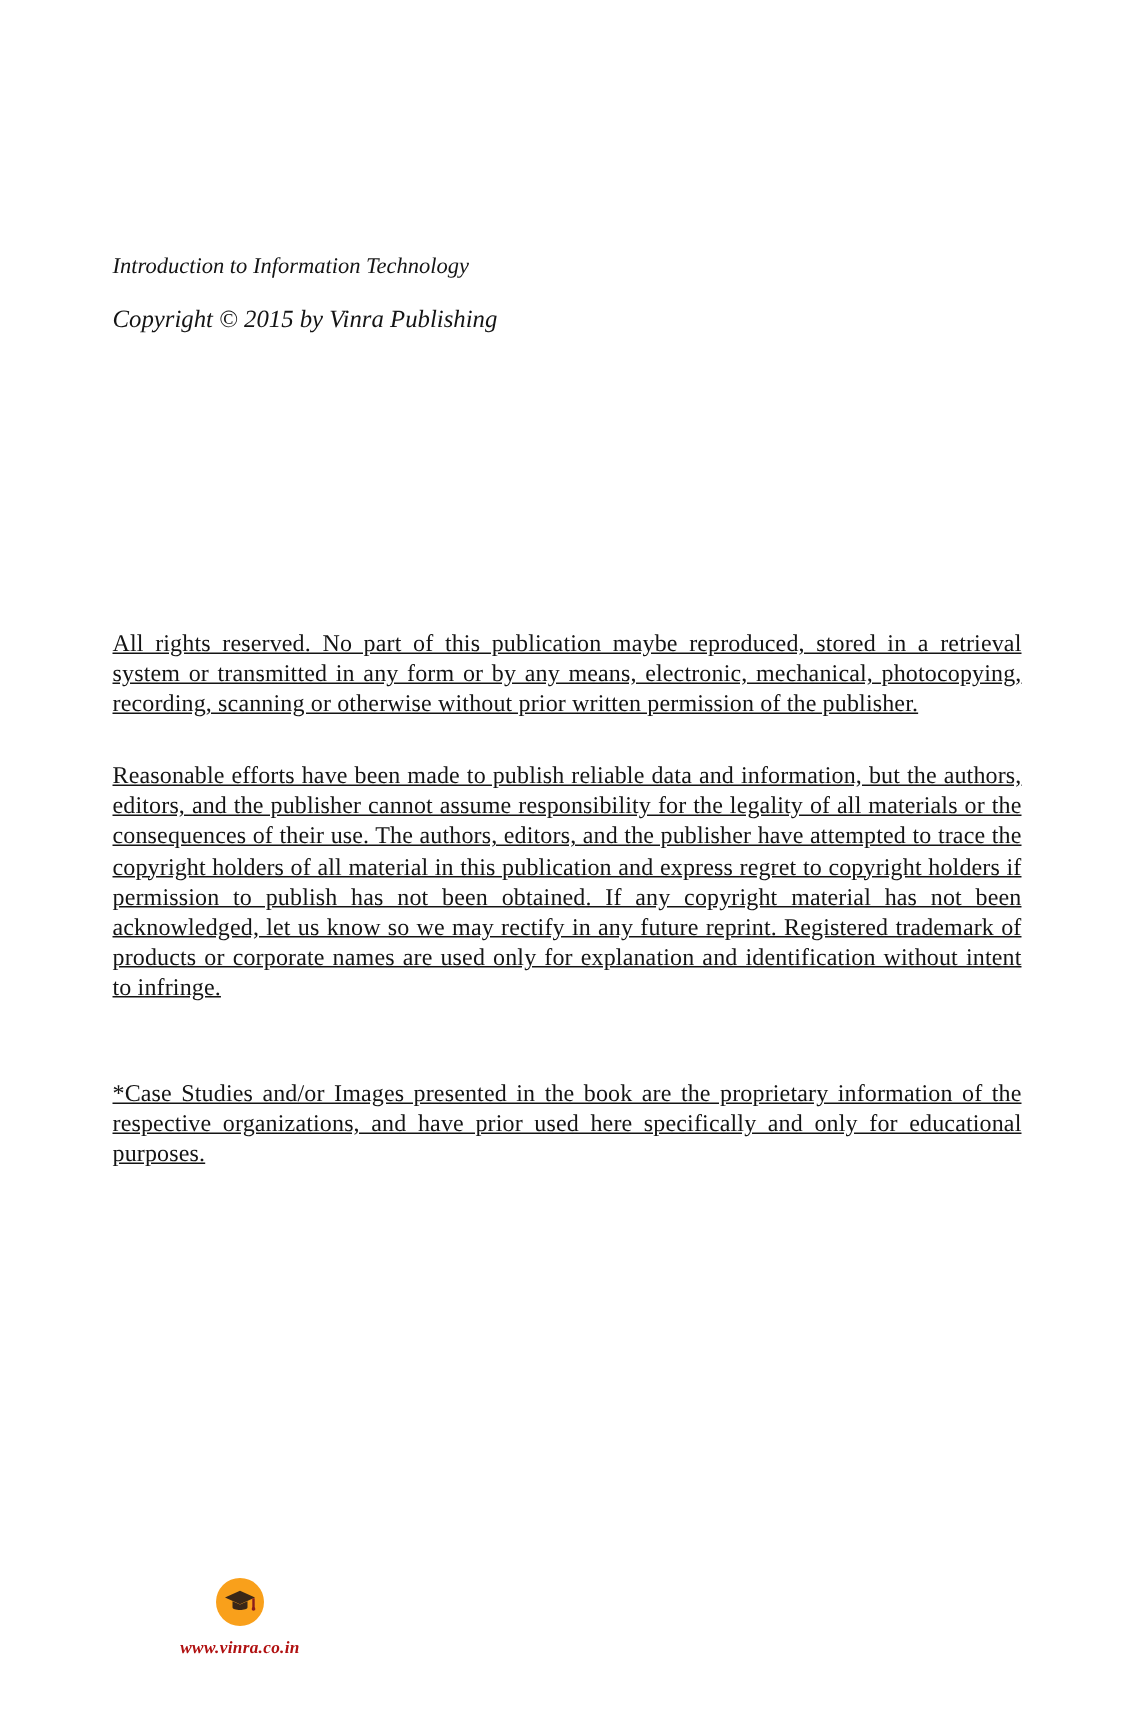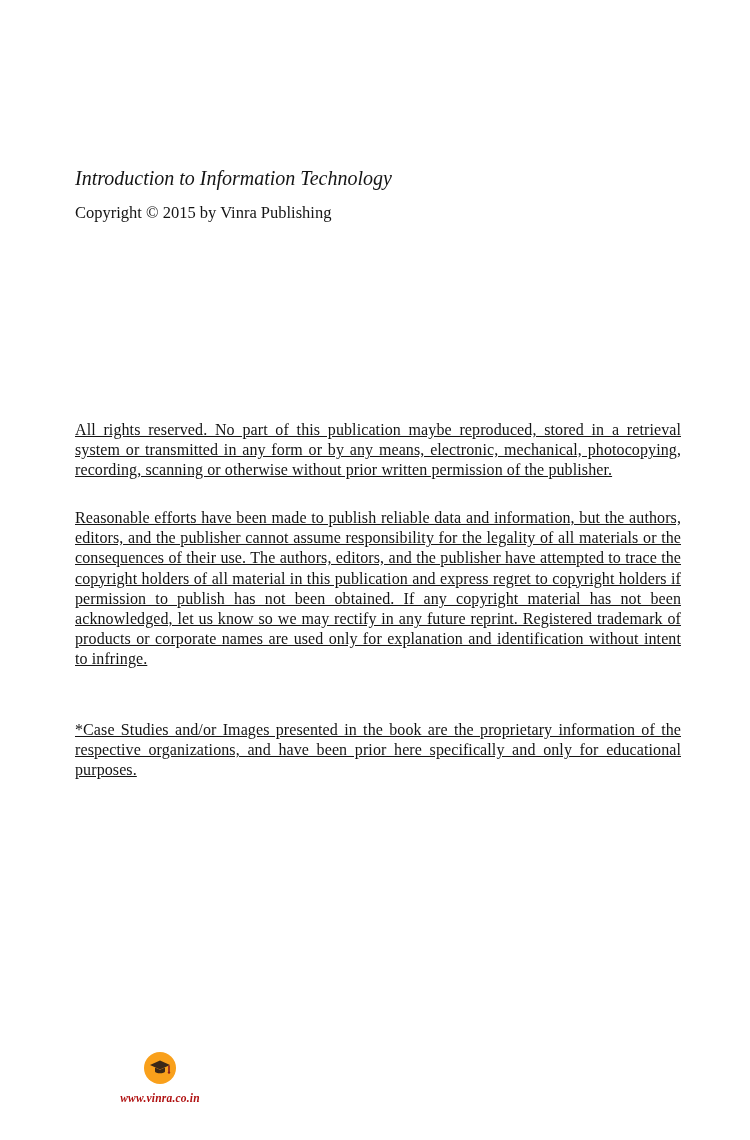--- a/index.html
+++ b/index.html
@@ -15,30 +15,31 @@
     font-family: "Liberation Serif", "DejaVu Serif", serif;
     color: #141414;
     overflow: hidden;
   }
   .book-title {
     position: absolute;
     left: 75px;
     top: 168px;
     width: 606px;
     font-style: italic;
-    font-size: 20px;
+    font-size: 15px;
     line-height: 21px;
   }
   .copyright-line {
     position: absolute;
     left: 75px;
     top: 202px;
     width: 606px;
     font-size: 16.5px;
     line-height: 21px;
+    font-style: italic;
   }
   .body-paragraph {
     position: absolute;
     left: 75px;
     width: 606px;
     font-size: 16px;
     line-height: 20.2px;
     text-align: justify;
     letter-spacing: 0.1px;
     text-decoration: underline;
@@ -75,21 +76,21 @@
 <div class="page">
 
   <div class="book-title">Introduction to Information Technology</div>
 
   <div class="copyright-line">Copyright © 2015 by Vinra Publishing</div>
 
   <p class="body-paragraph para-1">All rights reserved. No part of this publication maybe reproduced, stored in a retrieval system or transmitted in any form or by any means, electronic, mechanical, photocopying, recording, scanning or otherwise without prior written permission of the publisher.</p>
 
   <p class="body-paragraph para-2">Reasonable efforts have been made to publish reliable data and information, but the authors, editors, and the publisher cannot assume responsibility for the legality of all materials or the consequences of their use. The authors, editors, and the publisher have attempted to trace the copyright holders of all material in this publication and express regret to copyright holders if permission to publish has not been obtained. If any copyright material has not been acknowledged, let us know so we may rectify in any future reprint. Registered trademark of products or corporate names are used only for explanation and identification without intent to infringe.</p>
 
-  <p class="body-paragraph para-3">*Case Studies and/or Images presented in the book are the proprietary information of the respective organizations, and have been prior here specifically and only for educational purposes.</p>
+  <p class="body-paragraph para-3">*Case Studies and/or Images presented in the book are the proprietary information of the respective organizations, and have prior used here specifically and only for educational purposes.</p>
 
   <div class="footer-block">
     <span class="logo-circle">
       <svg width="32" height="32" viewBox="0 0 32 32" aria-hidden="true">
         <circle cx="16" cy="16" r="16" fill="#F9A01B"></circle>
         <polygon points="16,8.5 26,13 16,17.5 6,13" fill="#3a2718"></polygon>
         <path d="M11 15.5 v4 c0 2.4 10 2.4 10 0 v-4 l-5 2.2 z" fill="#3a2718"></path>
         <line x1="25" y1="13.5" x2="25" y2="20" stroke="#8a1d1d" stroke-width="1.6"></line>
         <circle cx="25" cy="20.6" r="1.2" fill="#8a1d1d"></circle>
       </svg>

